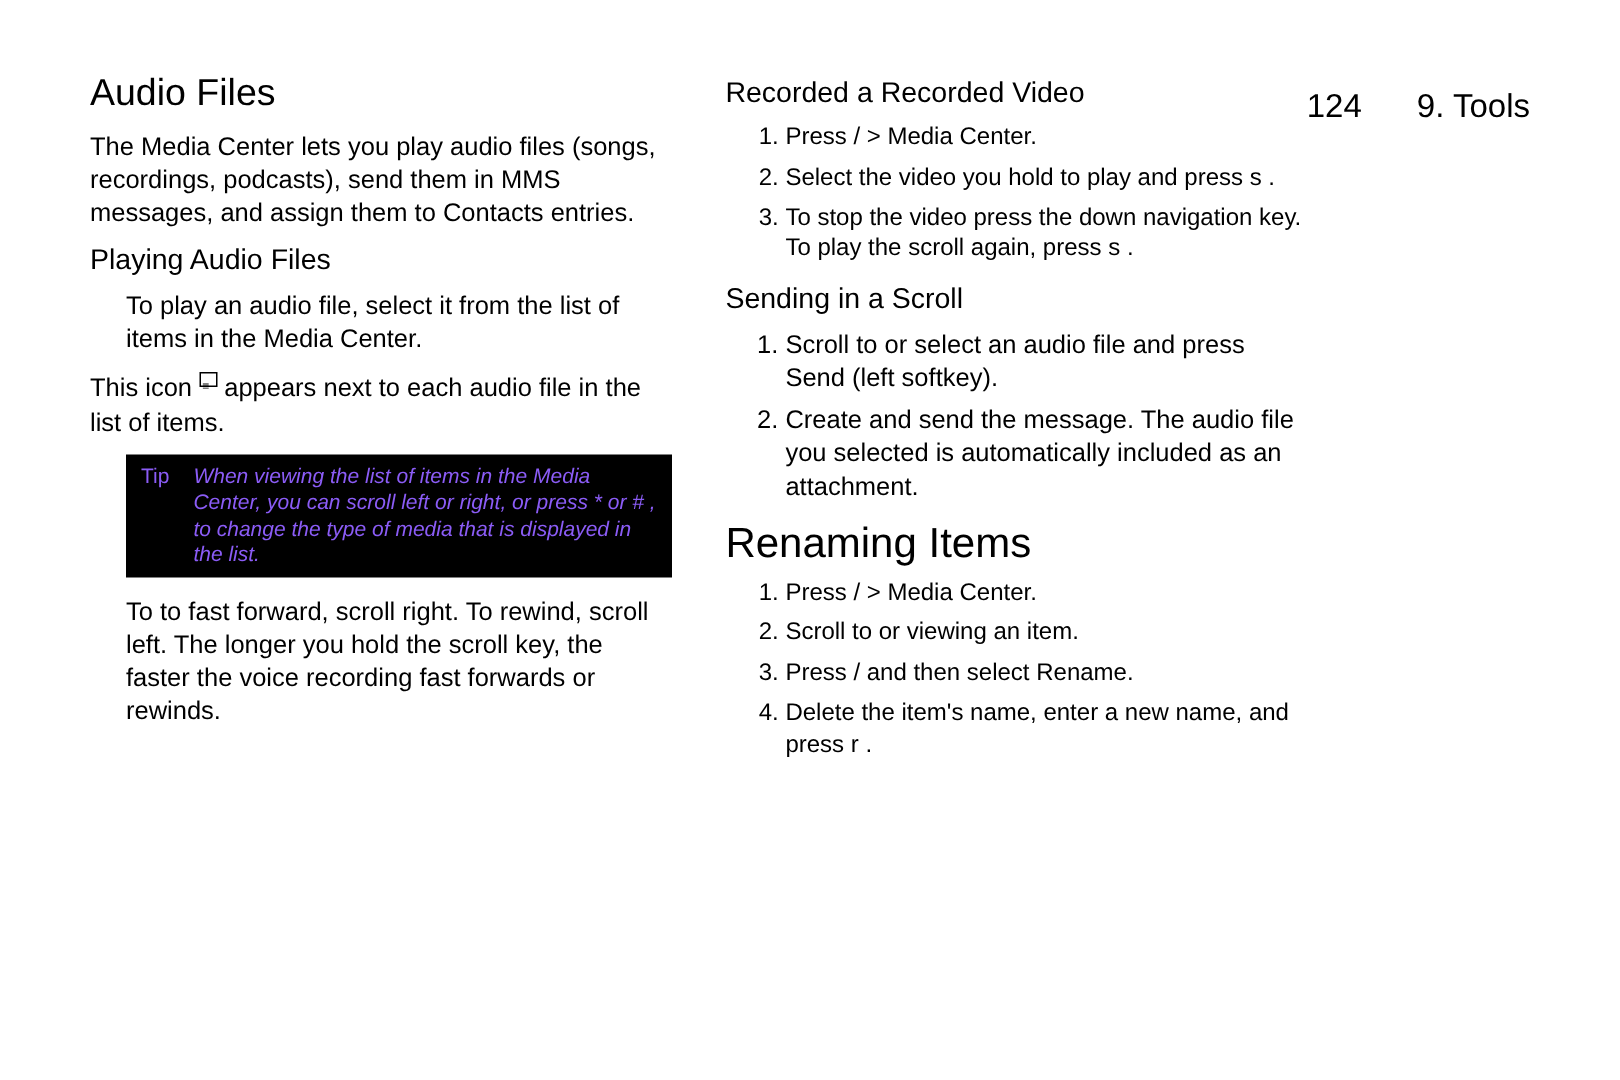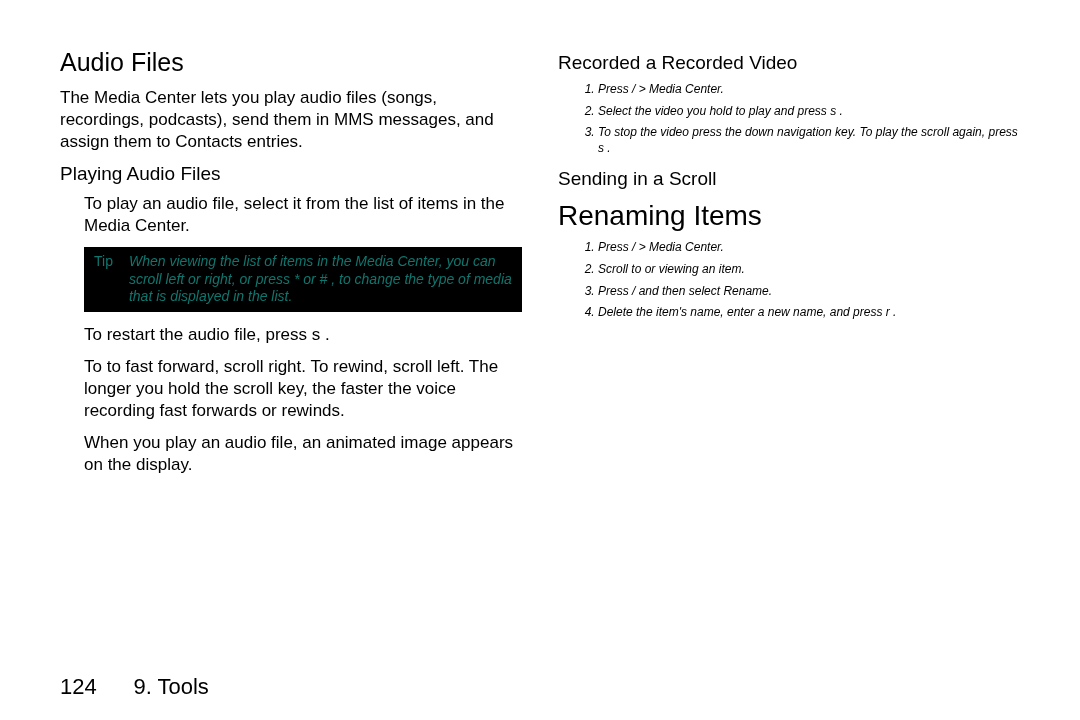--- a/index.html
+++ b/index.html
@@ -1,63 +1,68 @@
 <!DOCTYPE html>
 <html><head>
 <meta charset="utf-8">
 <style>
   * { box-sizing: border-box; margin: 0; padding: 0; }
   html, body { width: 1080px; height: 720px; background: #fff; font-family: Arial, Helvetica, sans-serif; color: #000; }
-  .page { display: flex; flex-direction: column; width: 1080px; height: 720px; padding: 48px 60px 20px 60px; }
+  .page { display: flex; flex-direction: row; width: 1080px; height: 720px; padding: 48px 60px 20px 60px; }
   .cols { display: flex; flex: 1; gap: 36px; }
   .col { flex: 1; min-width: 0; }
   h1 { font-size: 25px; font-weight: 400; margin-bottom: 10px; }
   h2 { font-size: 19px; font-weight: 400; margin-bottom: 8px; margin-top: 4px; }
   h3 { font-size: 28px; font-weight: 400; margin-bottom: 8px; margin-top: 10px; }
   p { font-size: 17px; line-height: 1.3; margin-bottom: 10px; }
   .indent { padding-left: 24px; }
   ol { list-style: decimal; padding-left: 40px; }
   li { font-size: 17px; line-height: 1.3; margin-bottom: 6px; }
-  .smallol li { font-size: 12px; font-style: italic; }
-  .tipbox { background: #000; color: #0f766e; display: flex; align-items: flex-start; font-size: 14px; line-height: 1.25; padding: 6px 10px; margin: 2px 0 12px 24px; }
+  .smallol li { font-size: 16px; }
+  .tipbox { background: #000; color: #8b5cf6; display: flex; align-items: flex-start; font-size: 14px; line-height: 1.25; padding: 6px 10px; margin: 2px 0 12px 24px; }
   .tiplabel { font-weight: 400; padding-right: 16px; font-style: normal; }
   .tiptext { font-style: italic; }
   .footer { font-size: 22px; padding-top: 10px; }
   .icon { display: inline-block; width: 12px; height: 10px; border: 1px solid #000; position: relative; top: 1px; }
   .icon::after { content: "≡"; font-size: 8px; position: relative; top: -5px; left: 1px; }
   .thin { font-size: 15px; }
 </style>
 </head>
 <body>
 
 <div class="page">
   <div class="cols">
 
     <div class="col">
       <h1>Audio Files</h1>
       <p>The Media Center lets you play audio files (songs, recordings, podcasts), send them in MMS messages, and assign them to Contacts entries.</p>
       <h2>Playing Audio Files</h2>
       <p class="indent">To play an audio file, select it from the list of items in the Media Center.</p>
+      <p>
+        <span>This icon </span><span class="icon"></span><span> appears next to each audio file in the list of items.</span>
+      </p>
       <div class="tipbox">
         <span class="tiplabel">Tip</span>
         <span class="tiptext">When viewing the list of items in the Media Center, you can scroll left or right, or press *    or #   , to change the type of media that is displayed in the list.</span>
       </div>
-      <p class="indent">To restart the audio file, press s  .</p>
       <p class="indent">To to fast forward, scroll right. To rewind, scroll left. The longer you hold the scroll key, the faster the voice recording fast forwards or rewinds.</p>
-      <p class="indent">When you play an audio file, an animated image appears on the display.</p>
     </div>
 
     <div class="col">
       <h2>Recorded a Recorded Video</h2>
       <ol class="smallol">
         <li class="thin">Press /     &gt; Media Center.</li>
         <li>Select the video you hold to play and press s  .</li>
         <li>To stop the video press the down navigation key. To play the scroll again, press s  .</li>
       </ol>
       <h2 style="margin-top:12px">Sending in a Scroll</h2>
+      <ol>
+        <li>Scroll to or select an audio file and press Send (left softkey).</li>
+        <li>Create and send the message. The audio file you selected is automatically included as an attachment.</li>
+      </ol>
       <h3>Renaming Items</h3>
       <ol class="smallol">
         <li class="thin">Press /     &gt; Media Center.</li>
         <li>Scroll to or viewing an item.</li>
         <li>Press /    and then select Rename.</li>
         <li>Delete the item's name, enter a new name, and press r  .</li>
       </ol>
     </div>
 
   </div>

